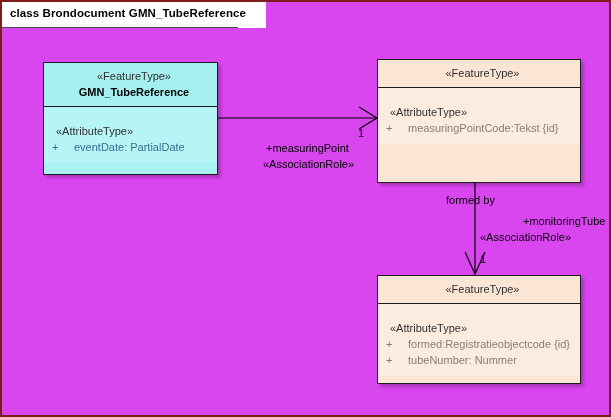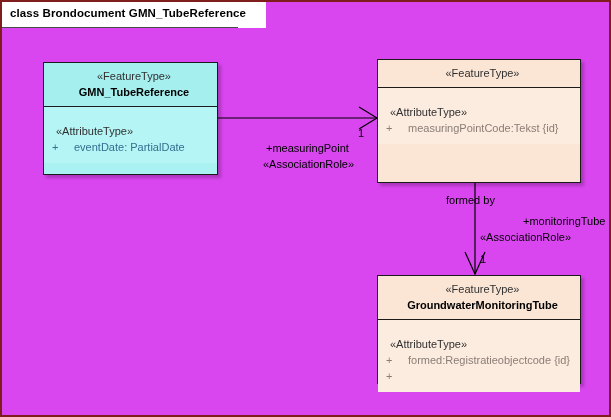--- a/index.html
+++ b/index.html
@@ -193,30 +193,30 @@
       <div class="attr-row">
         <span class="attr-vis">+</span>
         <span class="attr-txt">measuringPointCode:Tekst {id}</span>
       </div>
     </div>
   </div>
 
   <div class="umlclass cls-peach" style="left:375px; top:273px; width:204px; height:109px;">
     <div class="hdr">
       <div class="stereo">«FeatureType»</div>
-      <div class="cname">GroundwaterMonitoringTube</div>
     </div>
     <div class="attrs">
       <div class="attr-stereo">«AttributeType»</div>
       <div class="attr-row">
         <span class="attr-vis">+</span>
         <span class="attr-txt">formed:Registratieobjectcode {id}</span>
       </div>
       <div class="attr-row">
         <span class="attr-vis">+</span>
+        <span class="attr-txt">tubeNumber: Nummer</span>
       </div>
     </div>
   </div>
 
   <div class="conn-label mult" style="left:356px; top:124px;">1</div>
   <div class="conn-label" style="left:264px; top:139px;text-align:right;">+measuringPoint</div>
   <div class="conn-label" style="left:261px; top:155px;">«AssociationRole»</div>
 
   <div class="conn-label" style="left:444px; top:191px;">formed by</div>
   <div class="conn-label" style="left:481px; top:212px;margin-left:40px;">+monitoringTube</div>

